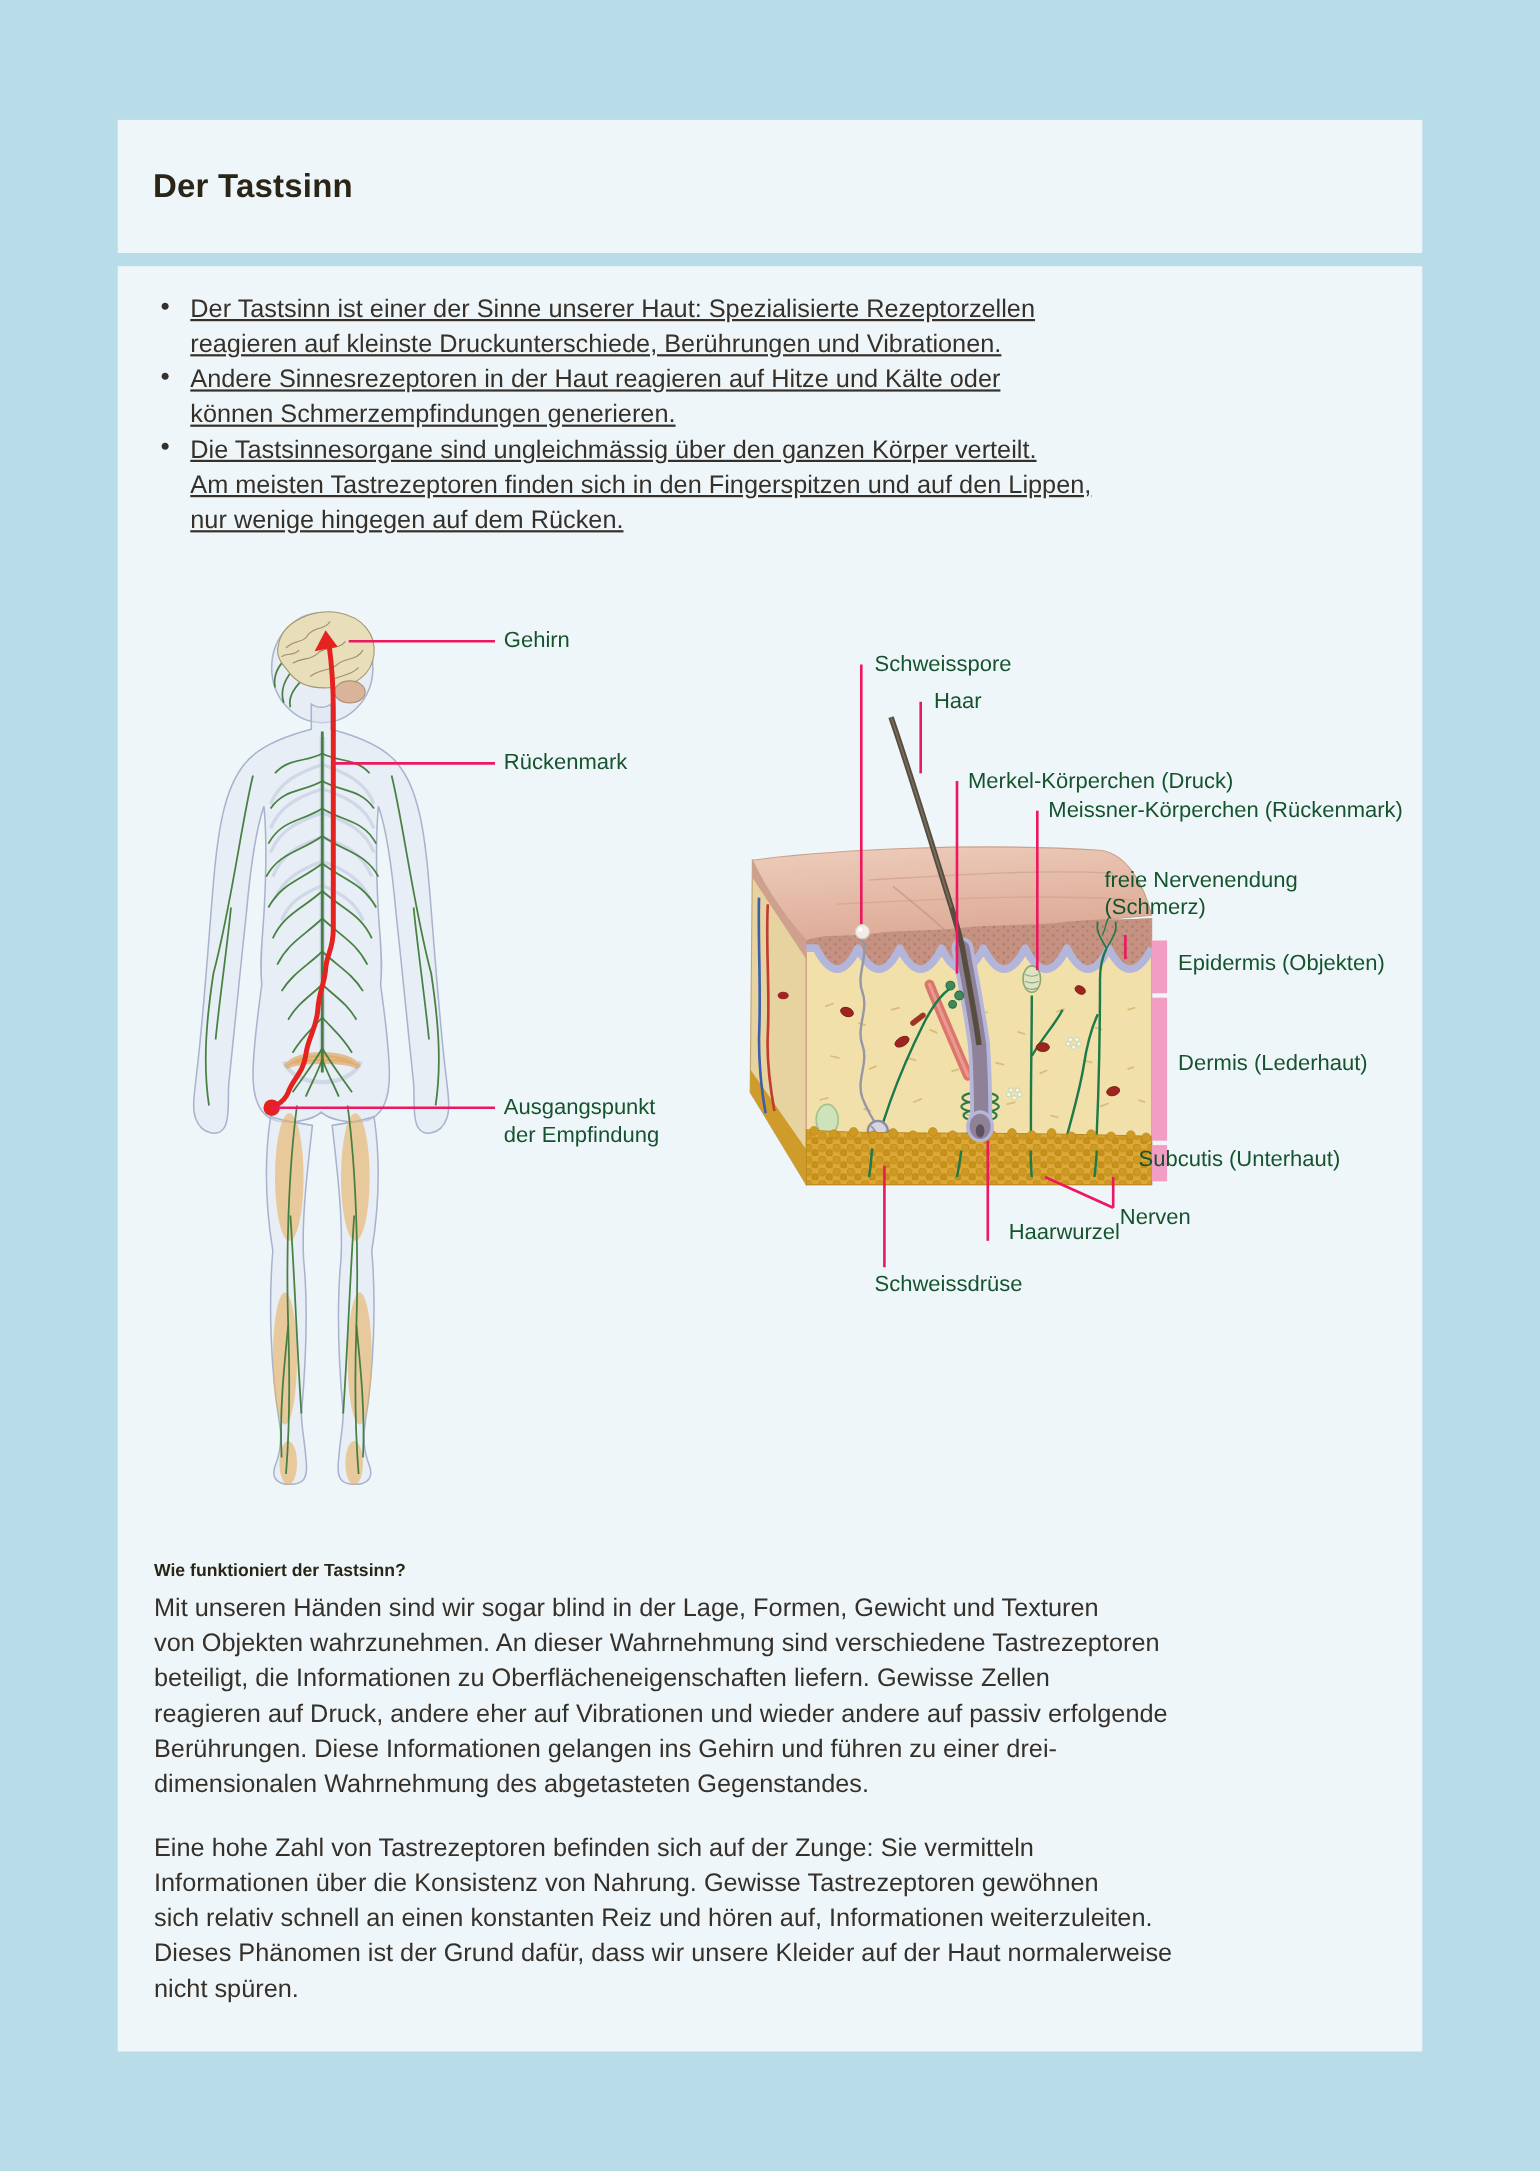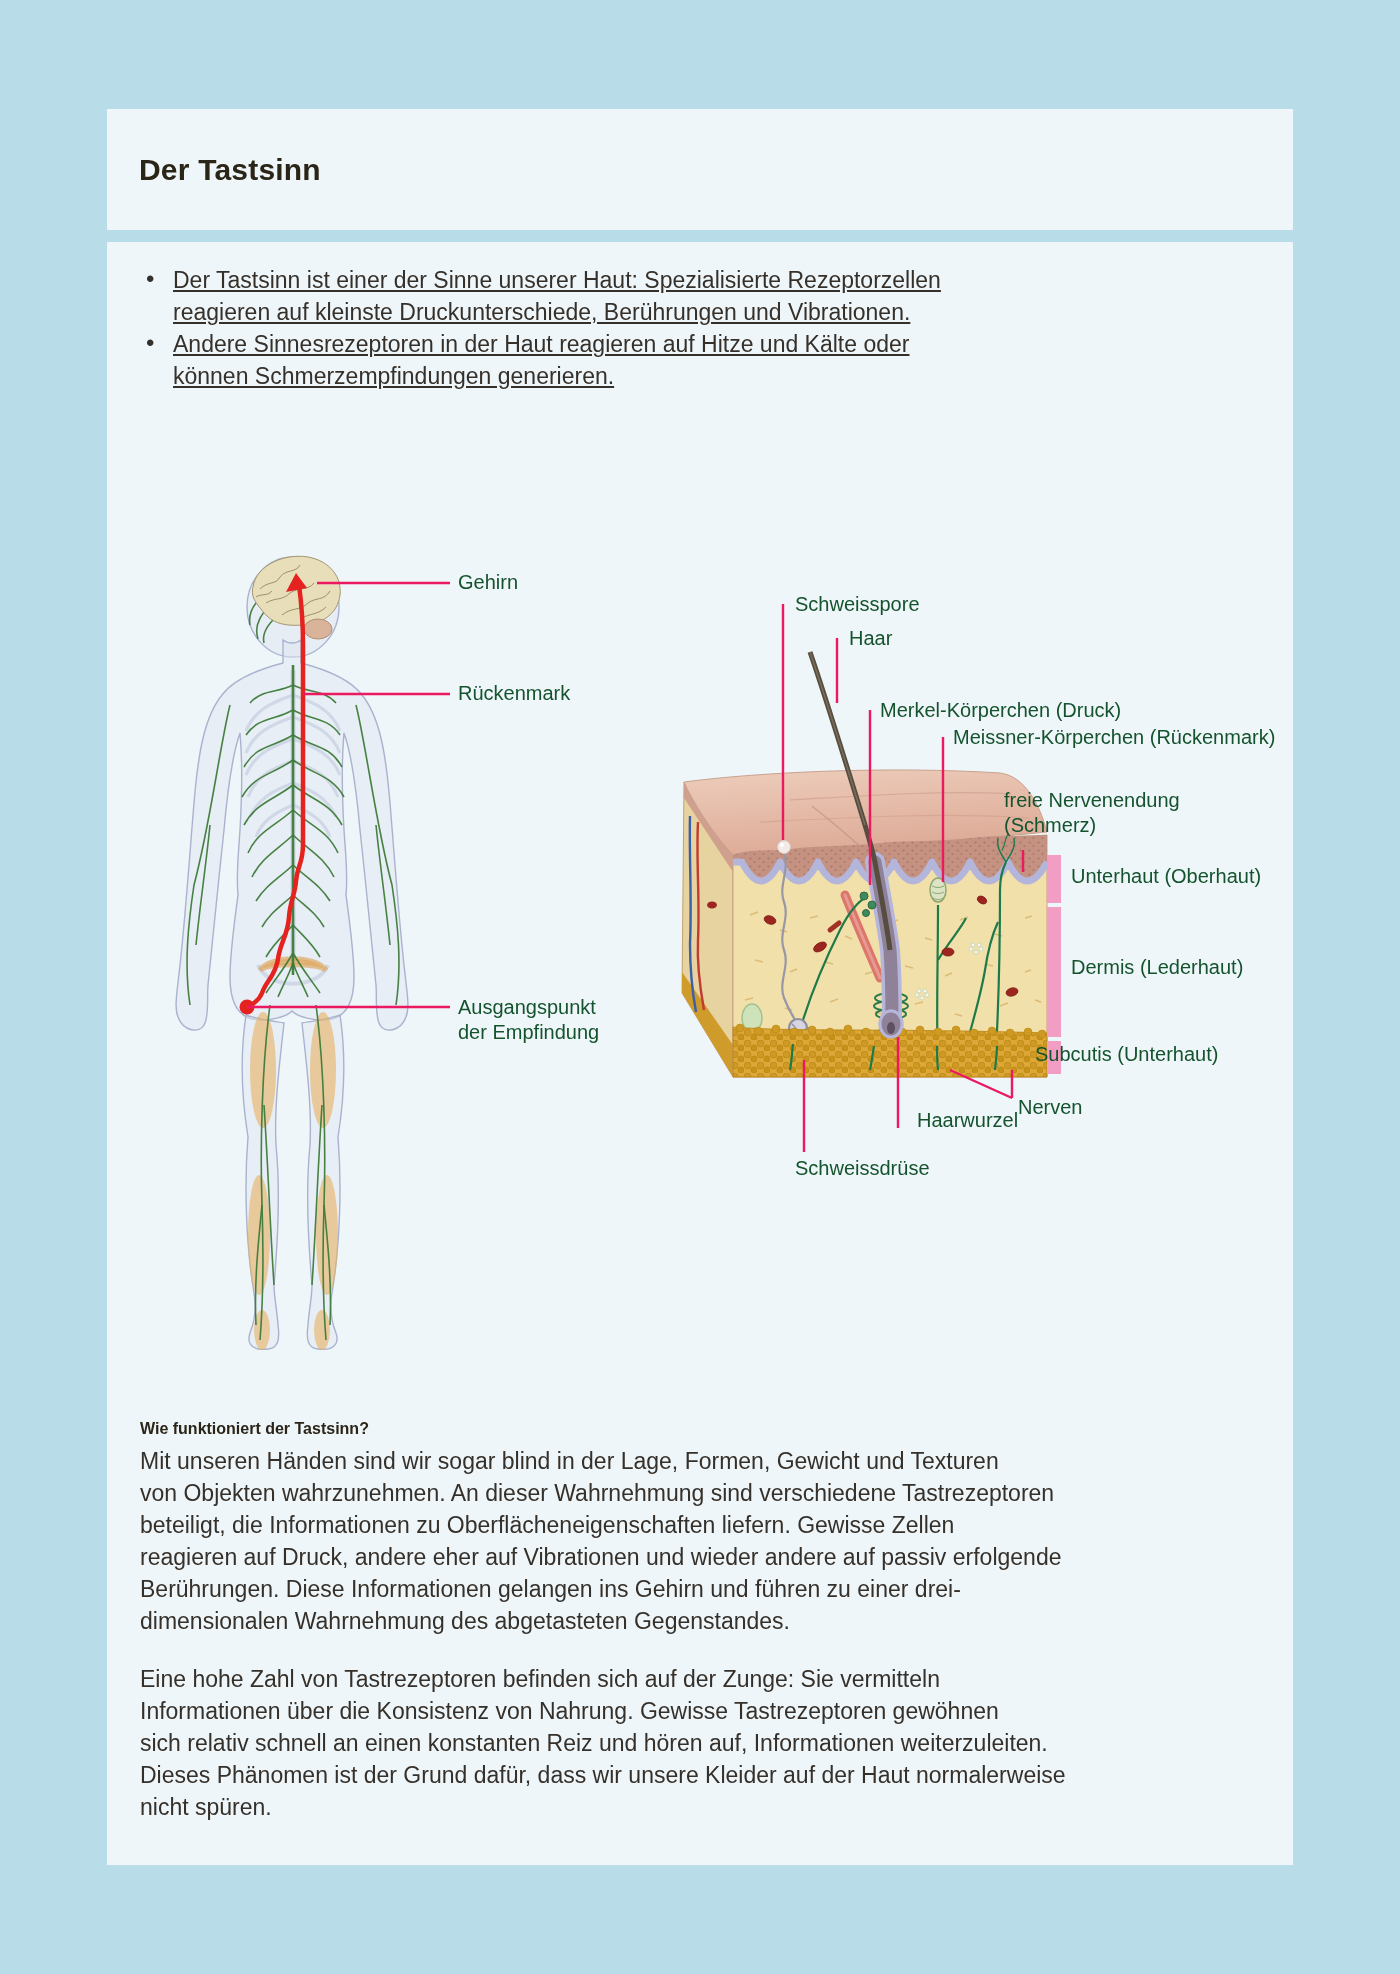--- a/index.html
+++ b/index.html
@@ -37,20 +37,23 @@
   <h1>Der Tastsinn</h1>
 </header>
 
 <main class="panel content-panel">
 
   <ul class="bullets">
     <li><span class="pre">Der Tastsinn ist einer der Sinne unserer Haut: Spezialisierte Rezeptorzellen
 reagieren auf kleinste Druckunterschiede, Berührungen und Vibrationen.</span></li>
     <li><span class="pre">Andere Sinnesrezeptoren in der Haut reagieren auf Hitze und Kälte oder
 können Schmerzempfindungen generieren.</span></li>
+    <li><span class="pre">Die Tastsinnesorgane sind ungleichmässig über den ganzen Körper verteilt.
+Am meisten Tastrezeptoren finden sich in den Fingerspitzen und auf den Lippen,
+nur wenige hingegen auf dem Rücken.</span></li>
   </ul>
 
   <div class="figures">
 
     <svg style="left:43px;top:3px;" width="330" height="815" viewBox="0 0 330 815">
 
       <ellipse cx="143" cy="62" rx="46" ry="50" fill="#e0e6f3" fill-opacity="0.55" stroke="#a9b3ce" stroke-width="1.4"></ellipse>
 
       <path d="M133,95 L133,118 C110,124 84,134 72,150 C54,172 48,210 44,258 C40,305 36,365 30,420 C27,448 24,462 28,472 C33,486 50,490 55,478 C59,468 57,452 58,440 C62,402 68,340 74,285 C78,240 84,205 90,188 C92,210 92,250 90,285 C88,315 86,330 88,350 C84,380 80,408 80,432 C80,455 86,470 102,474 C118,477 136,472 142,466 C148,472 166,477 182,474 C198,470 204,455 204,432 C204,408 200,380 196,350 C198,330 196,315 194,285 C192,250 192,210 194,188 C200,205 206,240 210,285 C216,340 222,402 226,440 C227,452 225,468 229,478 C234,490 251,486 256,472 C260,462 257,448 254,420 C248,365 244,305 240,258 C236,210 230,172 212,150 C200,134 174,124 151,118 L151,95 C146,99 138,99 133,95 Z" fill="#dfe5f2" fill-opacity="0.5" stroke="#a9b3ce" stroke-width="1.4"></path>
 
@@ -359,21 +362,21 @@
     <div class="fig-label" style="left:351px;top:139px;">Rückenmark</div>
     <div class="fig-label" style="left:351px;top:453px;">Ausgangspunkt
 der Empfindung</div>
 
     <div class="fig-label" style="left:688px;top:50px;">Schweisspore</div>
     <div class="fig-label" style="left:742px;top:84px;">Haar</div>
     <div class="fig-label" style="left:773px;top:156px;">Merkel-Körperchen (Druck)</div>
     <div class="fig-label" style="left:846px;top:183px;">Meissner-Körperchen (Rückenmark)</div>
     <div class="fig-label" style="left:897px;top:246px;">freie Nervenendung
 (Schmerz)</div>
-    <div class="fig-label" style="left:964px;top:322px;">Unterhaut (Oberhaut)</div>
+    <div class="fig-label" style="left:964px;top:322px;">Epidermis (Objekten)</div>
     <div class="fig-label" style="left:964px;top:413px;">Dermis (Lederhaut)</div>
     <div class="fig-label" style="left:928px;top:500px;">Subcutis (Unterhaut)</div>
     <div class="fig-label" style="left:911px;top:553px;">Nerven</div>
     <div class="fig-label" style="left:810px;top:566px;">Haarwurzel</div>
     <div class="fig-label" style="left:688px;top:614px;">Schweissdrüse</div>
   </div>
 
   <div class="textblock">
     <h2>Wie funktioniert der Tastsinn?</h2>
     <p>Mit unseren Händen sind wir sogar blind in der Lage, Formen, Gewicht und Texturen

